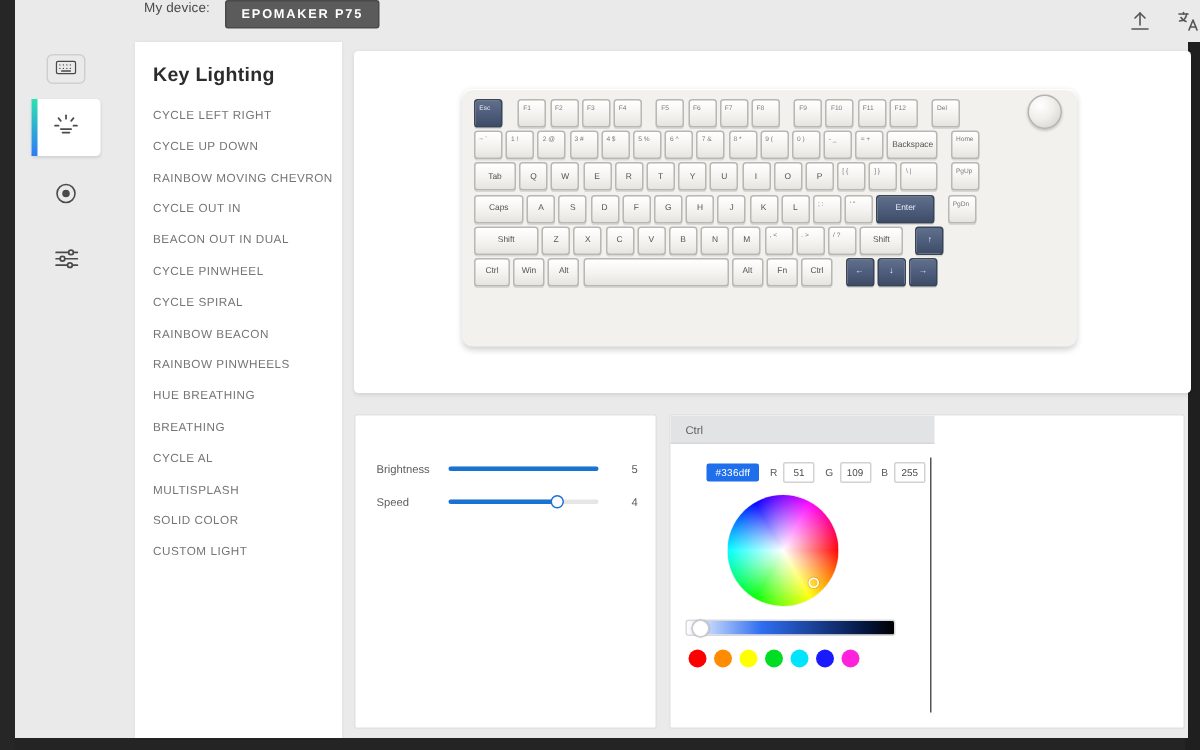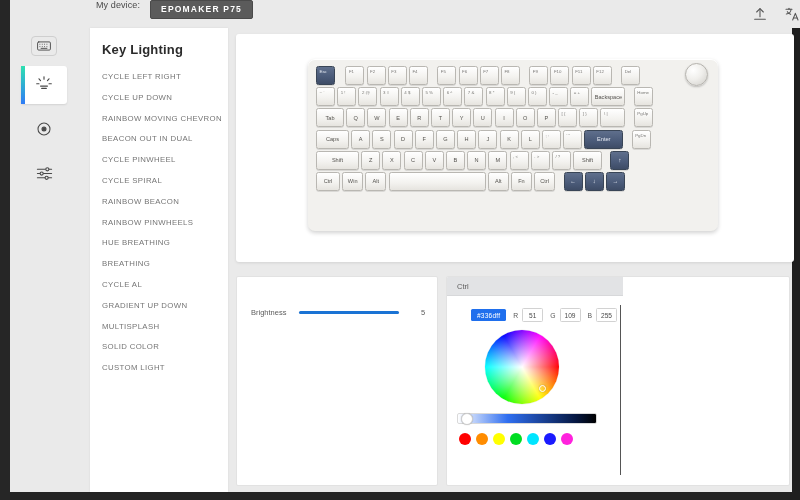--- a/index.html
+++ b/index.html
@@ -283,29 +283,29 @@
           </span>
         </div>
       </div>
 
       <div class="effects">
         <h1>Key Lighting</h1>
         <ul id="effects-list">
             <li>CYCLE LEFT RIGHT</li>
             <li>CYCLE UP DOWN</li>
             <li>RAINBOW MOVING CHEVRON</li>
+            <li>CYCLE OUT IN</li>
             <li>BEACON OUT IN DUAL</li>
             <li>CYCLE PINWHEEL</li>
             <li>CYCLE SPIRAL</li>
             <li>RAINBOW BEACON</li>
             <li>RAINBOW PINWHEELS</li>
             <li>HUE BREATHING</li>
             <li>BREATHING</li>
             <li>CYCLE AL</li>
-            <li>GRADIENT UP DOWN</li>
             <li>MULTISPLASH</li>
             <li>SOLID COLOR</li>
             <li>CUSTOM LIGHT</li>
           </ul>
       </div>
 
       <div class="content">
 
         <div class="kb-card">
           <div class="kb">
@@ -419,20 +419,28 @@
 
         <div class="sliders-card" id="sliders-card">
             <div class="slider-row">
               <span class="slider-label">Brightness</span>
               <div class="track">
                 <div class="fill" style="width: 100%;"></div>
                 <div class="thumb flat" style="left: 100%;"></div>
               </div>
               <span class="slider-val">5</span>
             </div>
+            <div class="slider-row">
+              <span class="slider-label">Speed</span>
+              <div class="track">
+                <div class="fill" style="width: 72%;"></div>
+                <div class="thumb" style="left: 72%;"></div>
+              </div>
+              <span class="slider-val">4</span>
+            </div>
           </div>
 
         <div class="color-card">
           <div class="color-head">Ctrl</div>
           <div class="color-divider"></div>
 
           <div class="hexrow">
             <span class="hexbox">#336dff</span>
             <span class="rgb-lab">R</span>
             <span class="rgb-box">51</span>

